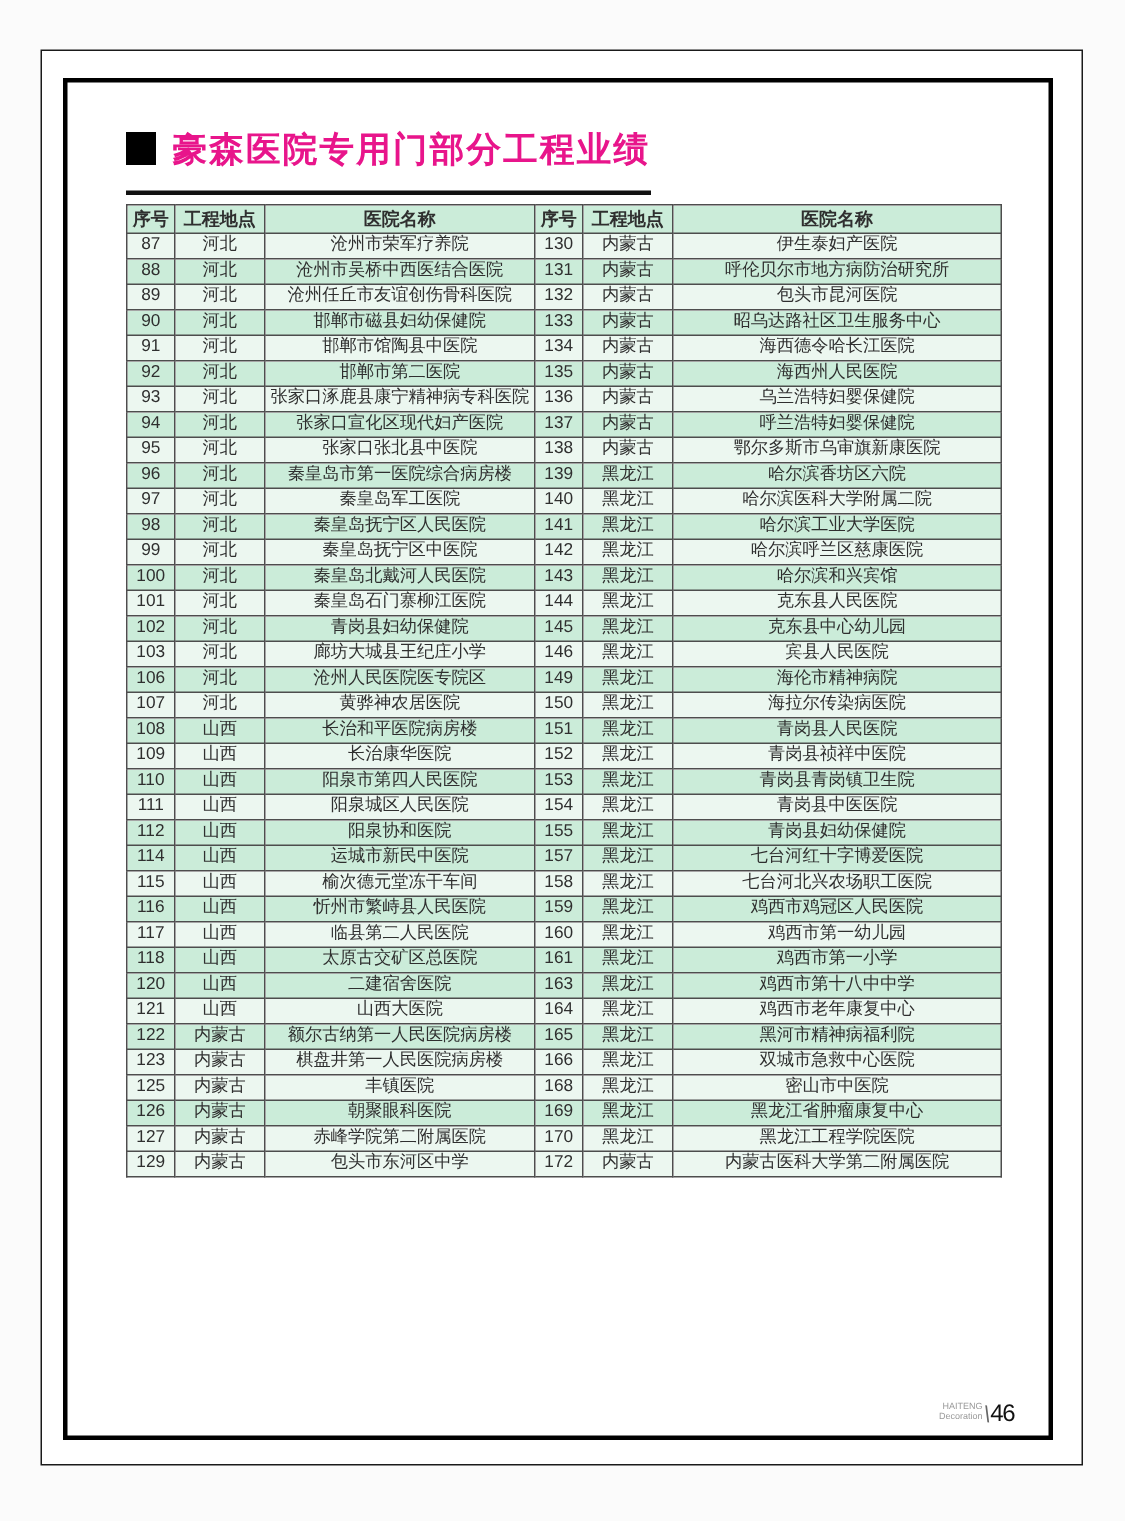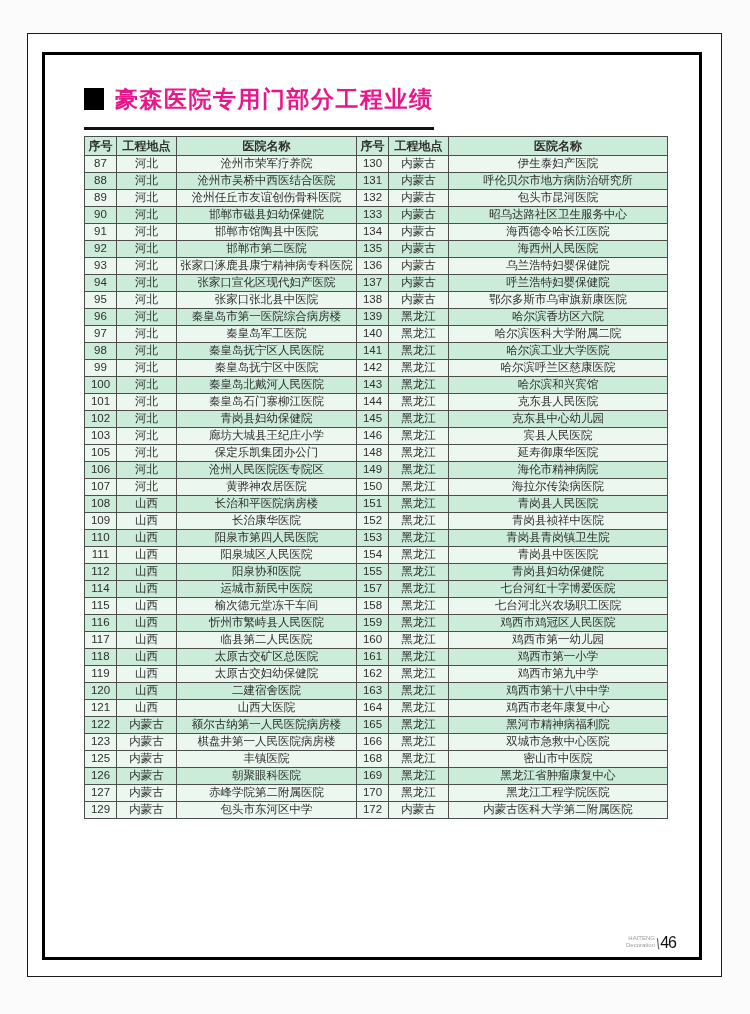--- a/index.html
+++ b/index.html
@@ -224,28 +224,20 @@
           <td>克东县中心幼儿园</td>
         </tr>
         <tr class="light">
           <td>103</td>
           <td>河北</td>
           <td>廊坊大城县王纪庄小学</td>
           <td>146</td>
           <td>黑龙江</td>
           <td>宾县人民医院</td>
         </tr>
-        <tr class="light">
-          <td>105</td>
-          <td>河北</td>
-          <td>保定乐凯集团办公门</td>
-          <td>148</td>
-          <td>黑龙江</td>
-          <td>延寿御康华医院</td>
-        </tr>
         <tr class="green">
           <td>106</td>
           <td>河北</td>
           <td>沧州人民医院医专院区</td>
           <td>149</td>
           <td>黑龙江</td>
           <td>海伦市精神病院</td>
         </tr>
         <tr class="light">
           <td>107</td>
@@ -327,28 +319,20 @@
           <td>黑龙江</td>
           <td>鸡西市第一幼儿园</td>
         </tr>
         <tr class="green">
           <td>118</td>
           <td>山西</td>
           <td>太原古交矿区总医院</td>
           <td>161</td>
           <td>黑龙江</td>
           <td>鸡西市第一小学</td>
-        </tr>
-        <tr class="light">
-          <td>119</td>
-          <td>山西</td>
-          <td>太原古交妇幼保健院</td>
-          <td>162</td>
-          <td>黑龙江</td>
-          <td>鸡西市第九中学</td>
         </tr>
         <tr class="green">
           <td>120</td>
           <td>山西</td>
           <td>二建宿舍医院</td>
           <td>163</td>
           <td>黑龙江</td>
           <td>鸡西市第十八中中学</td>
         </tr>
         <tr class="light">

